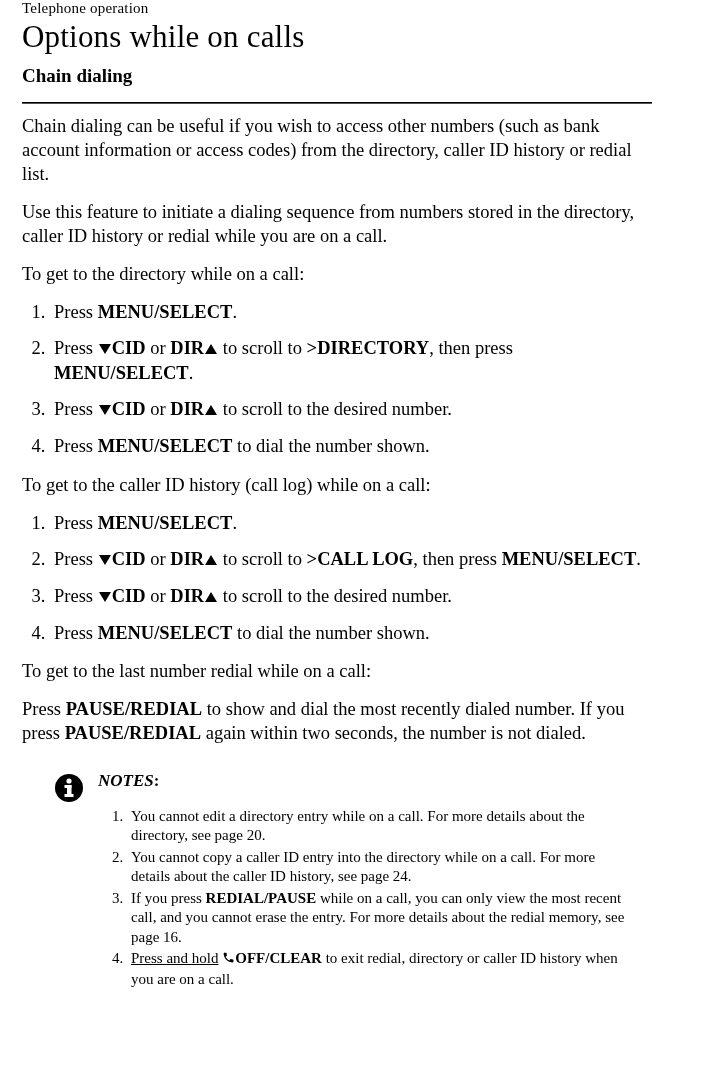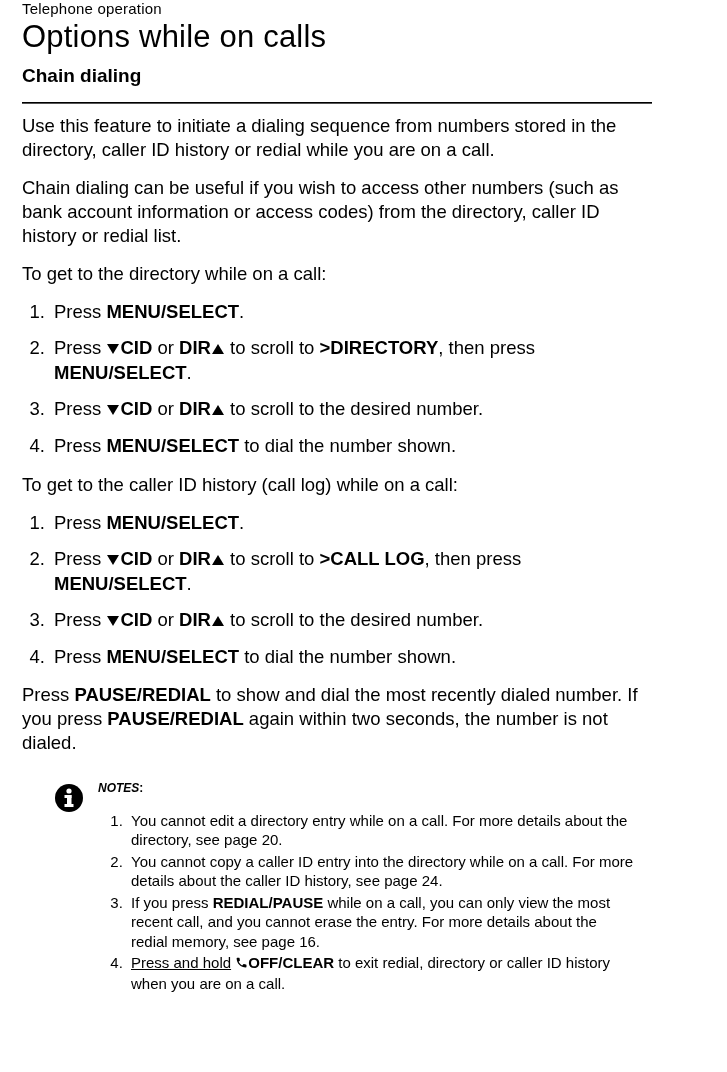--- a/index.html
+++ b/index.html
@@ -7,20 +7,21 @@
     padding: 0;
     width: 727px;
     background: #fff;
     font-family: "Frutiger", "Segoe UI", "Helvetica Neue", Arial, sans-serif;
     color: #000;
   }
   .page {
     padding: 0 22px 40px 22px;
     box-sizing: border-box;
     width: 674px;
+    font-family: Liberation Serif, serif;
   }
   .topline {
     font-size: 15px;
     font-weight: 400;
     margin: 0 0 2px 0;
     letter-spacing: 0.2px;
   }
   h1.title {
     font-size: 31px;
     font-weight: 300;
@@ -71,21 +72,21 @@
     flex: 0 0 auto;
     margin-right: 14px;
     margin-top: 2px;
   }
   .notes-body {
     flex: 1 1 auto;
   }
   .notes-title {
     font-weight: 700;
     font-style: italic;
-    font-size: 12px;
+    font-size: 17px;
     margin: 0 0 16px 0;
   }
   ol.notes {
     margin: 7px;
     padding-left: 22px;
   }
   ol.notes li {
     font-size: 15px;
     line-height: 1.30;
     margin-bottom: 2px;
@@ -105,22 +106,22 @@
 </head>
 <body>
 
 <div class="page">
 
   <div class="topline">Telephone operation</div>
   <h1 class="title">Options while on calls</h1>
   <h2 class="subhead">Chain dialing</h2>
   <hr class="rule">
 
+  <p class="body">Chain dialing can be useful if you wish to access other numbers (such as bank account information or access codes) from the directory, caller ID history or redial list.</p>
   <p class="body">Use this feature to initiate a dialing sequence from numbers stored in the directory, caller ID history or redial while you are on a call.</p>
-  <p class="body">Chain dialing can be useful if you wish to access other numbers (such as bank account information or access codes) from the directory, caller ID history or redial list.</p>
 
   <p class="body">To get to the directory while on a call:</p>
   <ol class="steps">
     <li>
       <span>Press </span><span class="b">MENU/</span><span class="sc">SELECT</span><span>.</span>
     </li>
     <li>
       <span>Press </span><span class="tri"><svg width="14" height="12">
             <polygon points="1,1 13,1 7,11" fill="#000"></polygon>
           </svg></span><span class="b">CID</span><span> or </span><span class="b">DIR</span><span class="tri"><svg width="14" height="12">
@@ -156,20 +157,21 @@
             <polygon points="1,1 13,1 7,11" fill="#000"></polygon>
           </svg></span><span class="b">CID</span><span> or </span><span class="b">DIR</span><span class="tri"><svg width="14" height="12">
             <polygon points="1,11 13,11 7,1" fill="#000"></polygon>
           </svg></span><span> to scroll to the desired number.</span>
     </li>
     <li>
       <span>Press </span><span class="sc">MENU</span><span class="b">/SELECT</span><span> to dial the number shown.</span>
     </li>
   </ol>
 
+  <p class="body">To get to the last number redial while on a call:</p>
   <p class="body">
     <span>Press </span><span class="sc">PAUSE</span><span class="b">/REDIAL</span><span> to show and dial the most recently dialed number. If you press </span><span class="sc">PAUSE</span><span class="b">/REDIAL</span><span> again within two seconds, the number is not dialed.</span>
   </p>
 
   <div class="notes-wrap">
     <span class="info-icon">
       <svg width="30" height="30" viewBox="0 0 30 30">
         <circle cx="15" cy="15" r="14" fill="#000"></circle>
         <circle cx="15" cy="8" r="2.6" fill="#fff"></circle>
         <rect x="10.5" y="12" width="7" height="3" fill="#fff"></rect>

